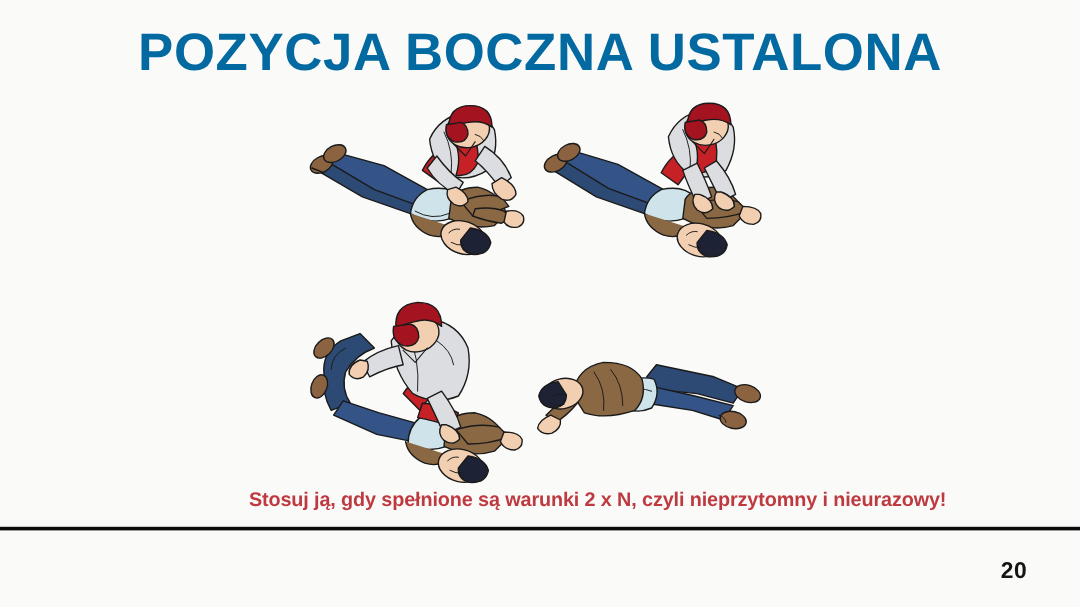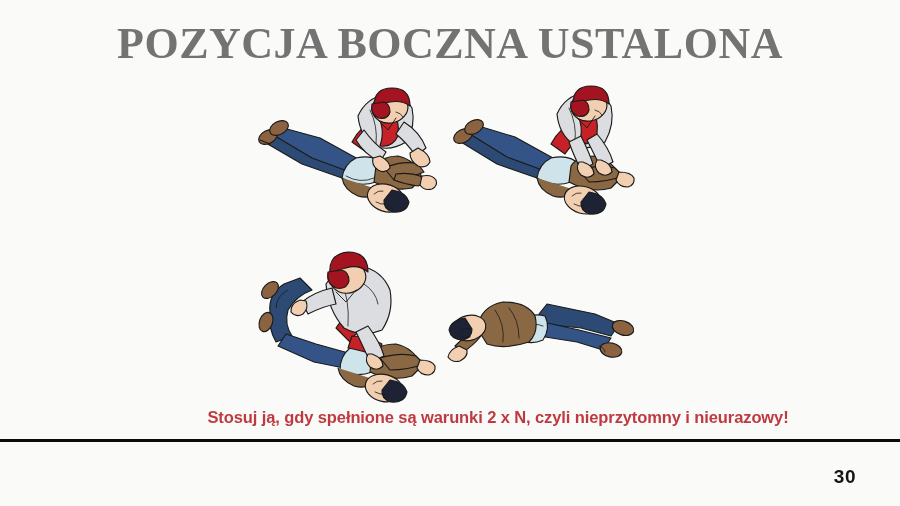--- a/index.html
+++ b/index.html
@@ -22,25 +22,25 @@
     background: #fafaf8;
   }
 
   
   .title {
     position: absolute;
     left: 0;
     top: 21px;
     width: 900px;
     text-align: center;
-    font-family: Liberation Serif, serif;
+    font-family: Liberation Sans, sans-serif;
     font-weight: bold;
     font-size: 44px;
     letter-spacing: 0.5px;
-    color: #737373;
+    color: #0369a1;
     white-space: nowrap;
     line-height: 1.05;
   }
 
   
   .figures {
     position: absolute;
     left: 0;
     top: 84px;
     width: 900px;
@@ -267,15 +267,15 @@
           <path d="M16 56 q6 3 11 1" fill="none" stroke-width="0.8"></path>
         </g>
       </svg>
     </div>
 
   </div>
 
   <div class="caption">Stosuj ją, gdy spełnione są warunki 2 x N, czyli nieprzytomny i nieurazowy!</div>
 
   <div class="rule"></div>
-  <div class="page-number">30</div>
+  <div class="page-number">20</div>
 
 </div>
 
 </body></html>

